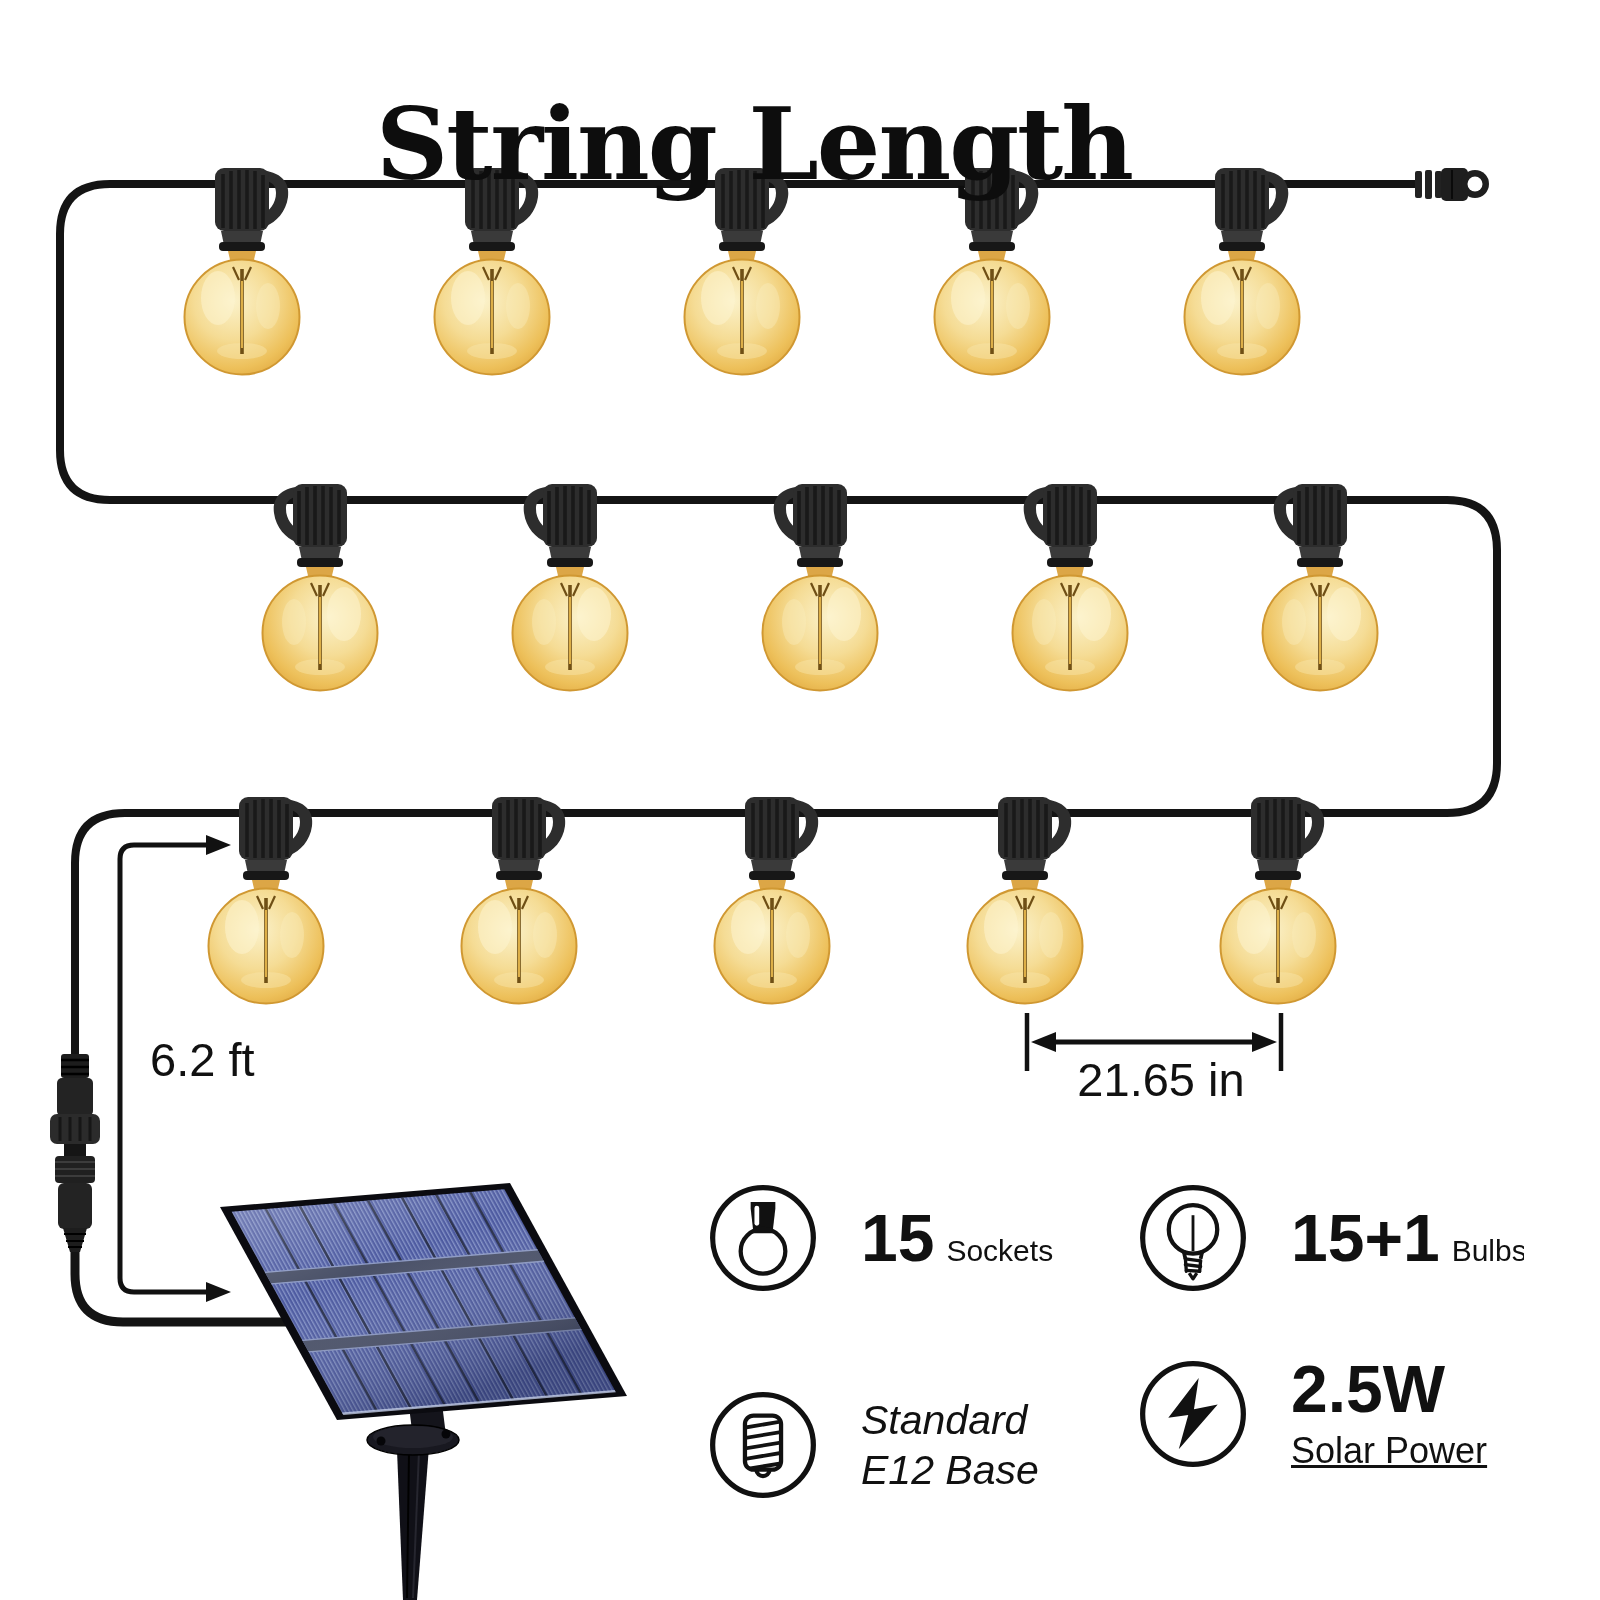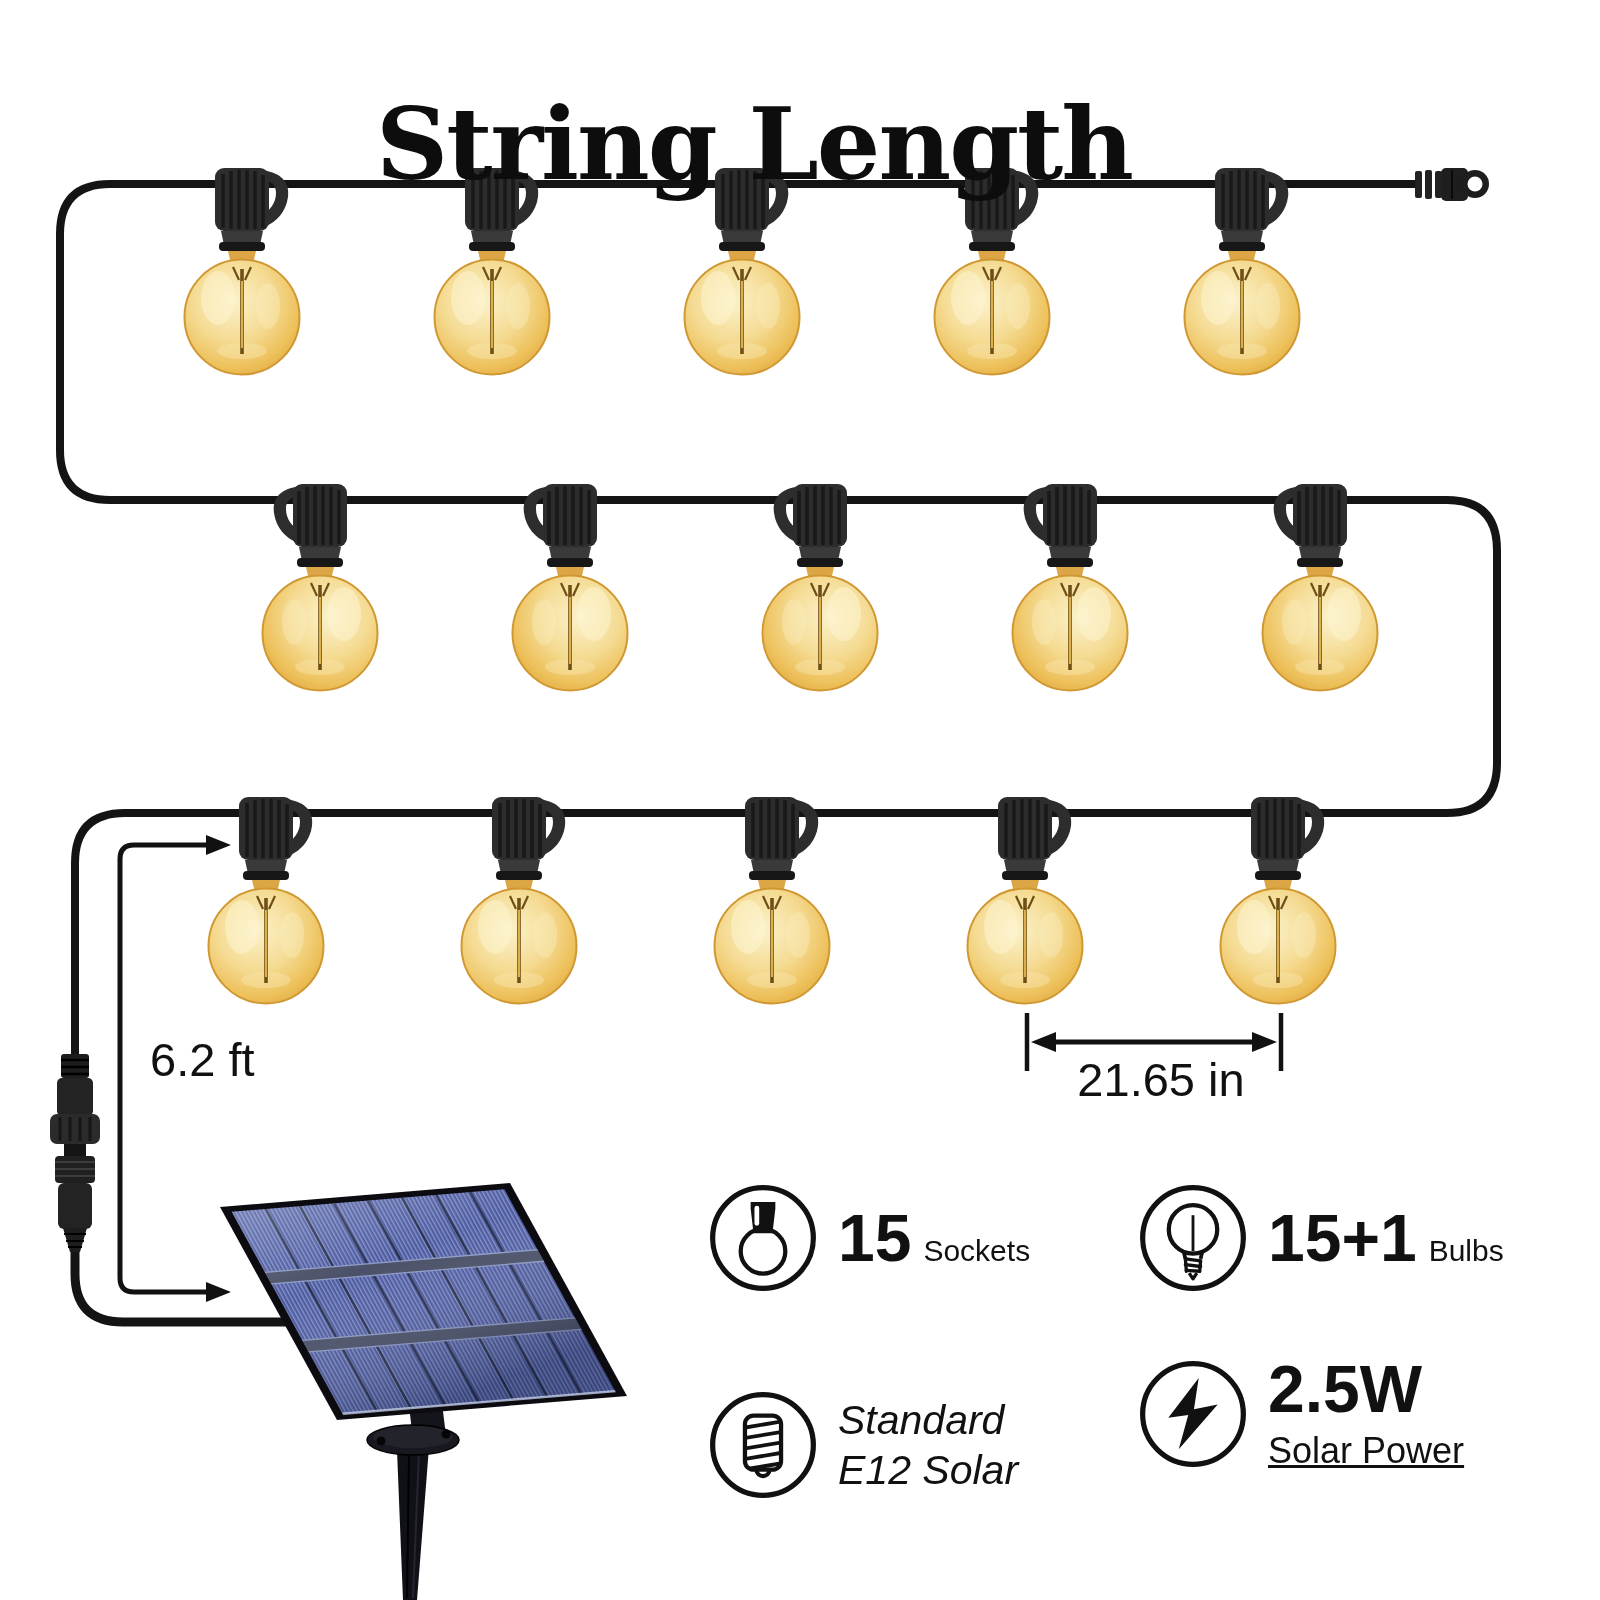--- a/index.html
+++ b/index.html
@@ -5,21 +5,21 @@
   html,body{margin:0;padding:0;background:#fff;}
   .canvas{position:relative;width:1524px;height:1600px;background:#ffffff;overflow:hidden;
           font-family:"Liberation Sans", sans-serif;color:#111;}
   .diagram{position:absolute;left:0;top:0;width:1600px;height:1600px;}
   .title{position:absolute;top:22px;left:50%;transform:translateX(-50%);margin-left:-8px;
          font-family:"DejaVu Serif", serif;font-weight:700;font-size:100px;line-height:1.1;
          letter-spacing:-2px;color:#0d0d0d;white-space:nowrap;}
   .lbl{position:absolute;font-size:47px;color:#111;white-space:nowrap;}
   .lbl.lead{left:150px;top:1032px;}
   .lbl.spacing{left:1154px;top:1052px;transform:translateX(-50%);margin-left:7px;}
-  .feature{position:absolute;display:flex;align-items:center;gap:18px;}
+  .feature{position:absolute;display:flex;align-items:center;gap:41px;}
   .ficon{width:114px;height:114px;flex:0 0 auto;}
   .feat-line{display:flex;align-items:baseline;}
   .fvalue{font-weight:700;font-size:66px;line-height:1;color:#111;}
   .flabel{font-size:30px;margin-left:12px;color:#111;}
   .feat-lines{font-size:41px;line-height:1.22;color:#111;white-space:nowrap;font-style:italic;}
   .fcol{display:flex;flex-direction:column;justify-content:center;}
   .flabel2{font-size:36px;margin-top:8px;color:#111;white-space:nowrap;text-decoration:underline;}
   .f1{left:706px;top:1181px;}
   .f2{left:1136px;top:1181px;}
   .f3{left:706px;top:1388px;}
@@ -239,21 +239,21 @@
         <line x1="39" y1="42" x2="81" y2="35"></line>
         <line x1="39" y1="53" x2="81" y2="46"></line>
         <line x1="39" y1="64" x2="81" y2="57"></line>
         <line x1="39" y1="75" x2="81" y2="68"></line>
         <line x1="39" y1="86" x2="81" y2="79"></line>
       </g>
       <path d="M 53 86 c 1 9 13 9 14 0" fill="none" stroke="#111" stroke-width="4.5"></path>
     </svg>
     <div class="feat-lines">
       <div>Standard</div>
-      <div>E12 Solar</div>
+      <div>E12 Base</div>
     </div>
   </div>
 
   <div class="feature f4">
     <svg class="ficon" viewBox="0 0 120 120">
       <circle cx="60" cy="60" r="53" fill="none" stroke="#111" stroke-width="5.5"></circle>
       <polygon points="66,22 34,64 55,61 45,97 86,50 61,55" fill="#111"></polygon>
     </svg>
     <div class="fcol">
       <div class="fvalue">2.5W</div>

